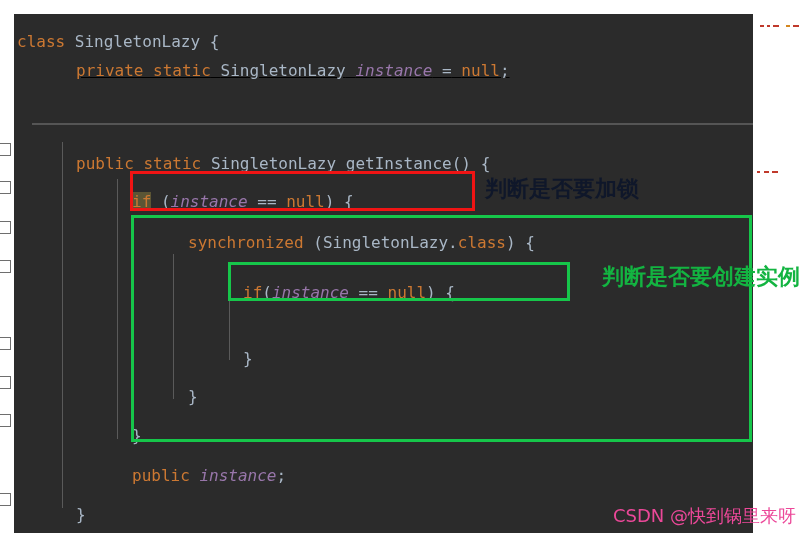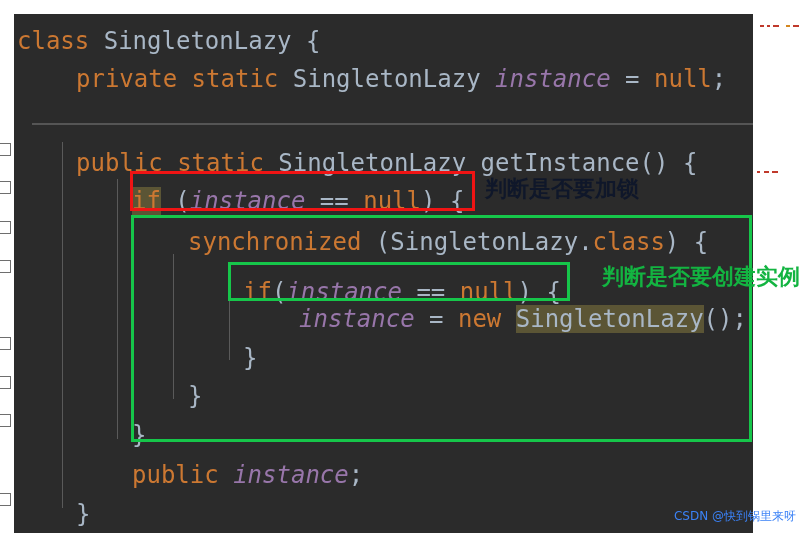--- a/index.html
+++ b/index.html
@@ -62,21 +62,21 @@
     position: absolute;
     width: 1px;
     background: #5a5a5a;
     z-index: 2;
   }
 
   
   .code-line {
     position: absolute;
     white-space: pre;
-    font-size: 24px;
+    font-size: 16px;
     line-height: 21.5px;
     letter-spacing: 0px;
     z-index: 4;
   }
   .kw   { color: #cc7832; }
   .type { color: #a9b7c6; }
   .punc { color: #a9b7c6; }
   .field{ color: #9876aa; font-style: italic; }
   .op   { color: #a9b7c6; }
   .hl   { background: #5b5535; }
@@ -110,23 +110,23 @@
     height: 2px;
     z-index: 7;
   }
 
   
   #watermark {
     position: absolute;
     right: 9px;
     top: 506px;
     font-family: "DejaVu Sans", "Liberation Sans", sans-serif;
-    font-size: 12px;
+    font-size: 18px;
     line-height: 20px;
-    color: #3b82f6;
+    color: #ec4899;
     white-space: nowrap;
     z-index: 9;
     mix-blend-mode: normal;
   }
 </style>
 </head>
 <body>
 
 <div id="screen">
 
@@ -134,31 +134,30 @@
 
     <div class="sep-line" style="top:109px;"></div>
 
     <div class="indent-guide" style="left:48px; top:128px; height:366px;"></div>
     <div class="indent-guide" style="left:103px; top:165px; height:260px;"></div>
     <div class="indent-guide" style="left:159px; top:240px; height:145px;"></div>
     <div class="indent-guide" style="left:215px; top:278px; height:68px;"></div>
 
     <div class="code-line" style="left:3px; top:17px;"><span class="kw">class</span><span class="punc"> </span><span class="type">SingletonLazy</span><span class="punc"> </span><span class="punc">{</span></div>
 
-    <div class="code-line" style="left:62px; top:55px;"><span class="kw">private static</span><span class="punc"> </span><span class="type">SingletonLazy</span><span class="punc"> </span><span class="field">instance</span><span class="punc"> </span><span class="op">=</span><span class="punc"> </span><span class="kw">null</span><span class="punc">;</span></div>
+    <div class="code-line" style="left:62px; top:46px;text-decoration:underline;"><span class="kw">private static</span><span class="punc"> </span><span class="type">SingletonLazy</span><span class="punc"> </span><span class="field">instance</span><span class="punc"> </span><span class="op">=</span><span class="punc"> </span><span class="kw">null</span><span class="punc">;</span></div>
 
     <div class="code-line" style="left:62px; top:139px;"><span class="kw">public static</span><span class="punc"> </span><span class="type">SingletonLazy</span><span class="punc"> </span><span class="type">getInstance()</span><span class="punc"> </span><span class="punc">{</span></div>
 
     <div class="code-line" style="left:118px; top:177px;"><span class="kw hl">if</span><span class="punc"> </span><span class="punc">(</span><span class="field">instance</span><span class="punc"> </span><span class="op">==</span><span class="punc"> </span><span class="kw">null</span><span class="punc">)</span><span class="punc"> </span><span class="punc">{</span></div>
 
     <div class="code-line" style="left:174px; top:218px;"><span class="kw">synchronized</span><span class="punc"> </span><span class="punc">(</span><span class="type">SingletonLazy</span><span class="punc">.</span><span class="kw">class</span><span class="punc">)</span><span class="punc"> </span><span class="punc">{</span></div>
 
     <div class="code-line" style="left:229px; top:268px;"><span class="kw">if</span><span class="punc">(</span><span class="field">instance</span><span class="punc"> </span><span class="op">==</span><span class="punc"> </span><span class="kw">null</span><span class="punc">)</span><span class="punc"> </span><span class="punc">{</span></div>
 
-    <div class="code-line" style="left:285px; top:295px;"><span class="field">instance</span><span class="punc"> </span><span class="op">=</span><span class="punc"> </span><span class="kw">new</span><span class="punc"> </span><span class="type hl">SingletonLazy</span><span class="punc">()</span><span class="punc">;</span></div>
 
     <div class="code-line" style="left:229px; top:334px;"><span class="punc">}</span></div>
 
     <div class="code-line" style="left:174px; top:372px;"><span class="punc">}</span></div>
 
     <div class="code-line" style="left:118px; top:411px;"><span class="punc">}</span></div>
 
     <div class="code-line" style="left:118px; top:451px;"><span class="kw">public</span><span class="punc"> </span><span class="field">instance</span><span class="punc">;</span></div>
 
     <div class="code-line" style="left:62px; top:490px;"><span class="punc">}</span></div>

